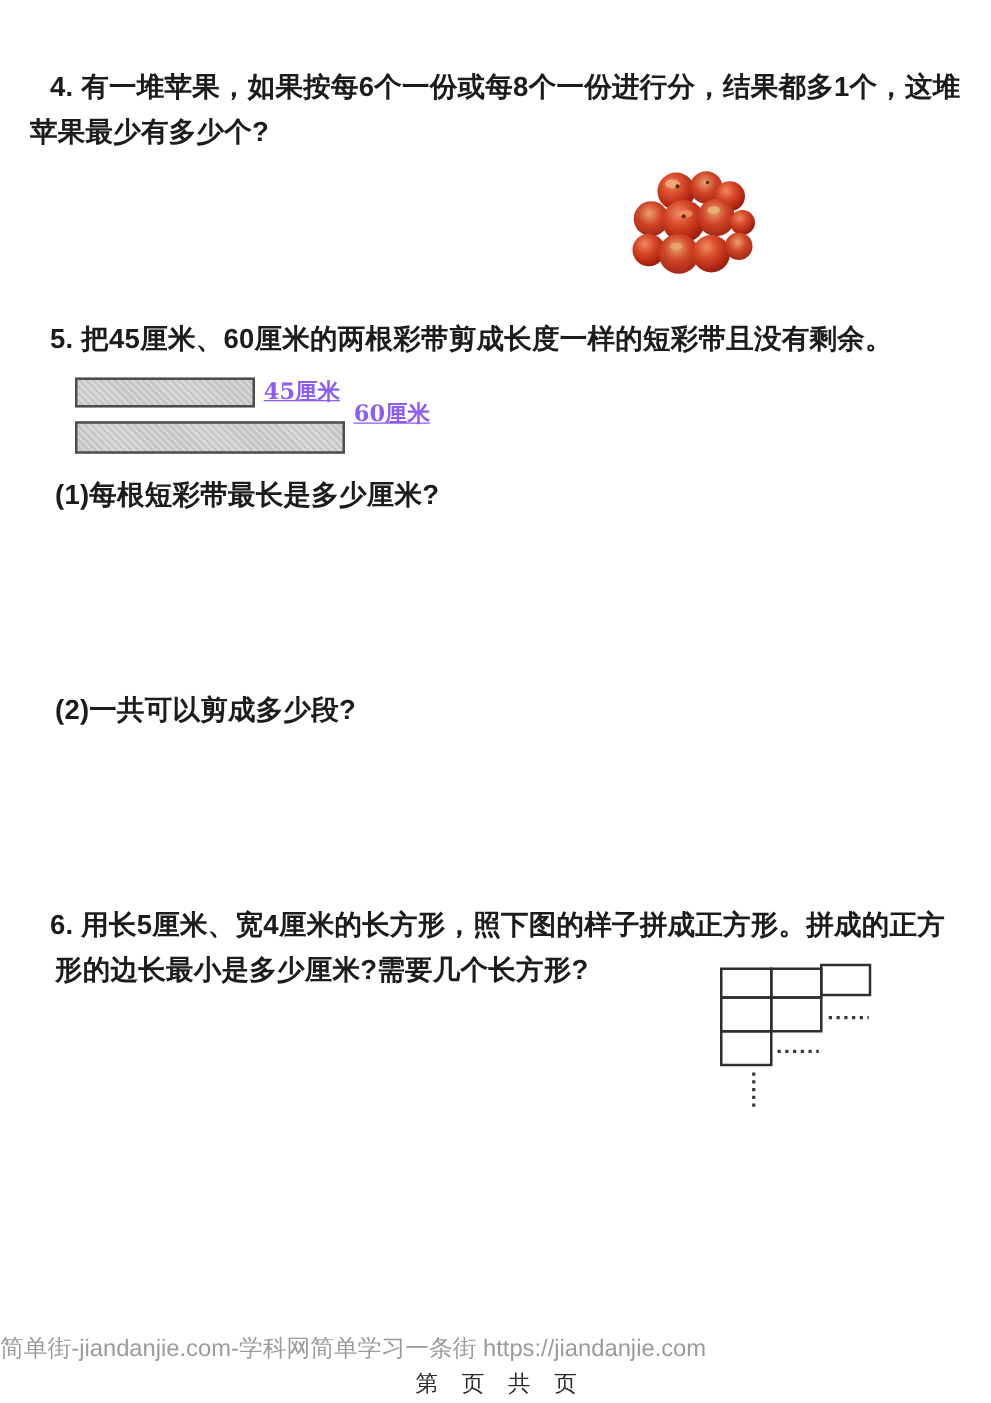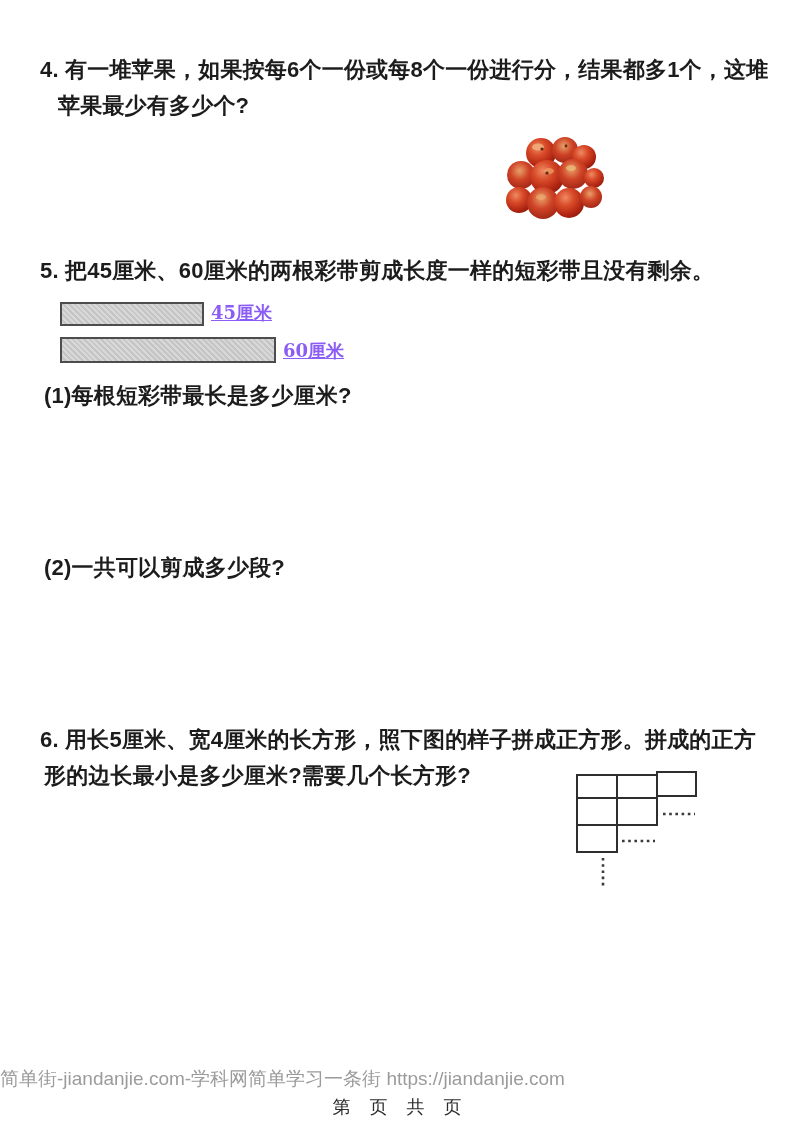--- a/index.html
+++ b/index.html
@@ -30,21 +30,21 @@
     position:absolute;left:8px;right:0;top:1095px;text-align:center;
     font-size:18px;color:#2b2b2b;font-weight:500;letter-spacing:7px;white-space:nowrap;
   }
 </style>
 </head>
 <body>
 
 <div class="page">
 
   <div class="qtext" style="left:40px;top:52px;">4. 有一堆苹果，如果按每6个一份或每8个一份进行分，结果都多1个，这堆</div>
-  <div class="qtext" style="left:58px;top:88px;">苹果最少有多少个?</div>
+  <div class="qtext" style="left:24px;top:88px;">苹果最少有多少个?</div>
 
   <svg class="apple-photo" viewBox="0 0 100 88">
     <defs>
       <radialGradient id="ap" cx="38%" cy="32%" r="75%">
         <stop offset="0%" stop-color="#ef8a64"></stop>
         <stop offset="38%" stop-color="#d84a28"></stop>
         <stop offset="78%" stop-color="#b02512"></stop>
         <stop offset="100%" stop-color="#8c1a0b"></stop>
       </radialGradient>
       <radialGradient id="ap2" cx="45%" cy="35%" r="75%">
@@ -77,21 +77,21 @@
     <circle cx="61" cy="13" r="1.4" fill="#5d2a10"></circle>
     <circle cx="42" cy="40" r="1.6" fill="#5d2a10"></circle>
   </svg>
 
   <div class="qtext" style="left:40px;top:253px;">5. 把45厘米、60厘米的两根彩带剪成长度一样的短彩带且没有剩余。</div>
 
   <div class="ribbon-bar" style="left:60px;top:302px;width:144px;height:24px;"></div>
   <div class="ribbon-label" style="left:211px;top:301px;">45厘米</div>
 
   <div class="ribbon-bar" style="left:60px;top:337px;width:216px;height:26px;"></div>
-  <div class="ribbon-label" style="left:283px;top:339px;">60厘米</div>
+  <div class="ribbon-label" style="left:283px;top:319px;">60厘米</div>
 
   <div class="qtext" style="left:44px;top:378px;">(1)每根短彩带最长是多少厘米?</div>
   <div class="qtext" style="left:44px;top:550px;">(2)一共可以剪成多少段?</div>
 
   <div class="qtext" style="left:40px;top:722px;">6. 用长5厘米、宽4厘米的长方形，照下图的样子拼成正方形。拼成的正方</div>
   <div class="qtext" style="left:44px;top:758px;">形的边长最小是多少厘米?需要几个长方形?</div>
 
   <svg class="diagram" viewBox="0 0 132 124">
     <g fill="none" stroke="#2e2e2e" stroke-width="2">
 

